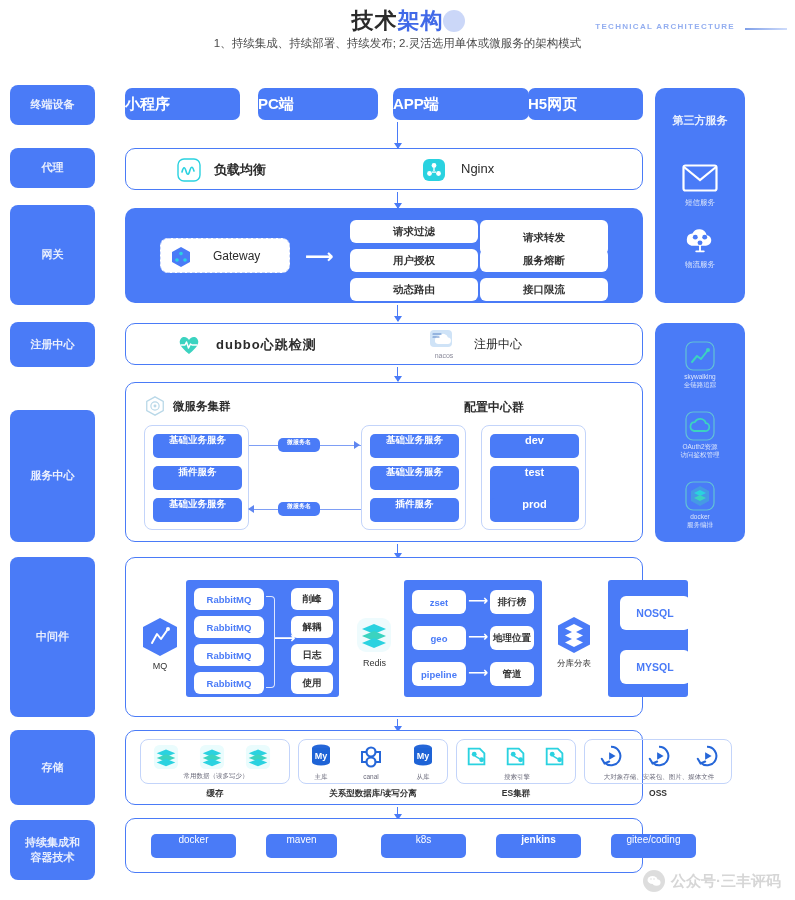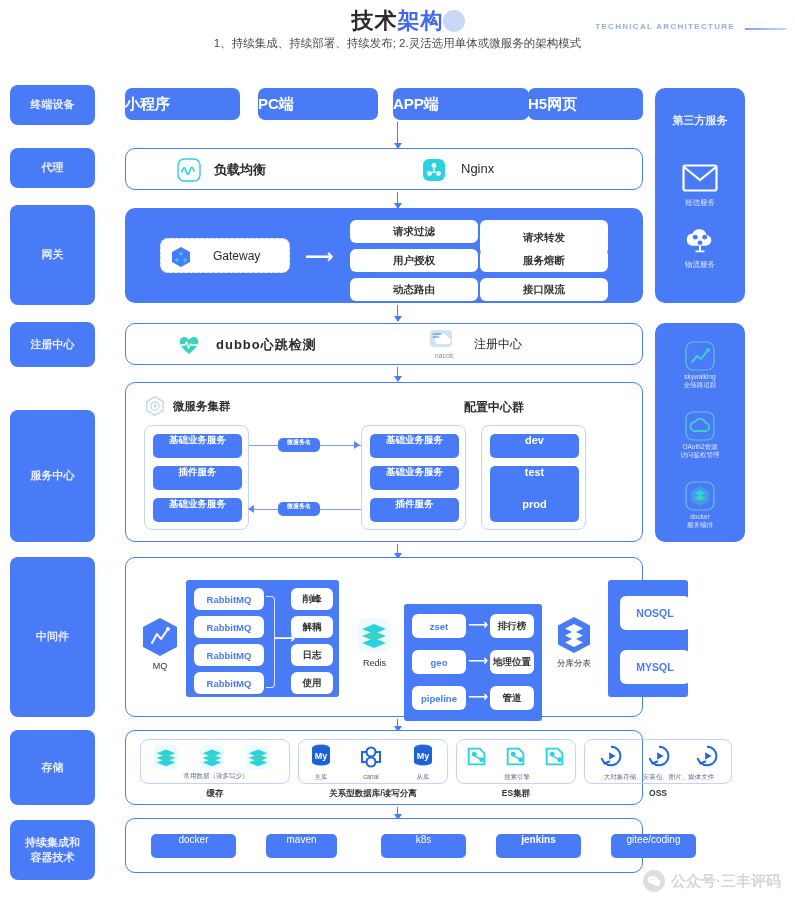--- a/index.html
+++ b/index.html
@@ -338,21 +338,21 @@
     <div class="abs ctext" style="left:228px;top:57px;width:40px;height:40px;">
       <svg width="36" height="36" viewBox="0 0 36 36">
           <rect x="1" y="1" width="34" height="34" rx="9" fill="#eefbfd"></rect>
           <polygon points="18,7 30,12 18,17 6,12" fill="#2ad2e0"></polygon>
           <polygon points="18,14 30,19 18,24 6,19" fill="#3bd3c0"></polygon>
           <polygon points="18,21 30,26 18,31 6,26" fill="#2ad2e0"></polygon>
         </svg>
     </div>
     <div class="abs sect-label" style="left:226px;top:100px;width:45px;font-size:9px;">Redis</div>
 
-    <div class="abs" style="left:278px;top:22px;width:138px;height:117px;background:#4a7bf7;border-radius:3px;margin-top:24px;">
+    <div class="abs" style="left:278px;top:22px;width:138px;height:117px;background:#4a7bf7;border-radius:3px;">
       <div class="wpill abs" style="left:8px;top:10px;width:54px;height:24px;color:#4a7bf7;font-size:9.5px;">
         <span>zset</span>
         </div>
       <div class="abs big-arrow" style="left:64px;top:12px;font-size:14px;">⟶</div>
       <div class="wpill abs" style="left:86px;top:10px;width:44px;height:24px;font-size:9.5px;">
         <span>排行榜</span>
         </div>
 
       <div class="wpill abs" style="left:8px;top:46px;width:54px;height:24px;color:#4a7bf7;font-size:9.5px;">
         <span>geo</span>

